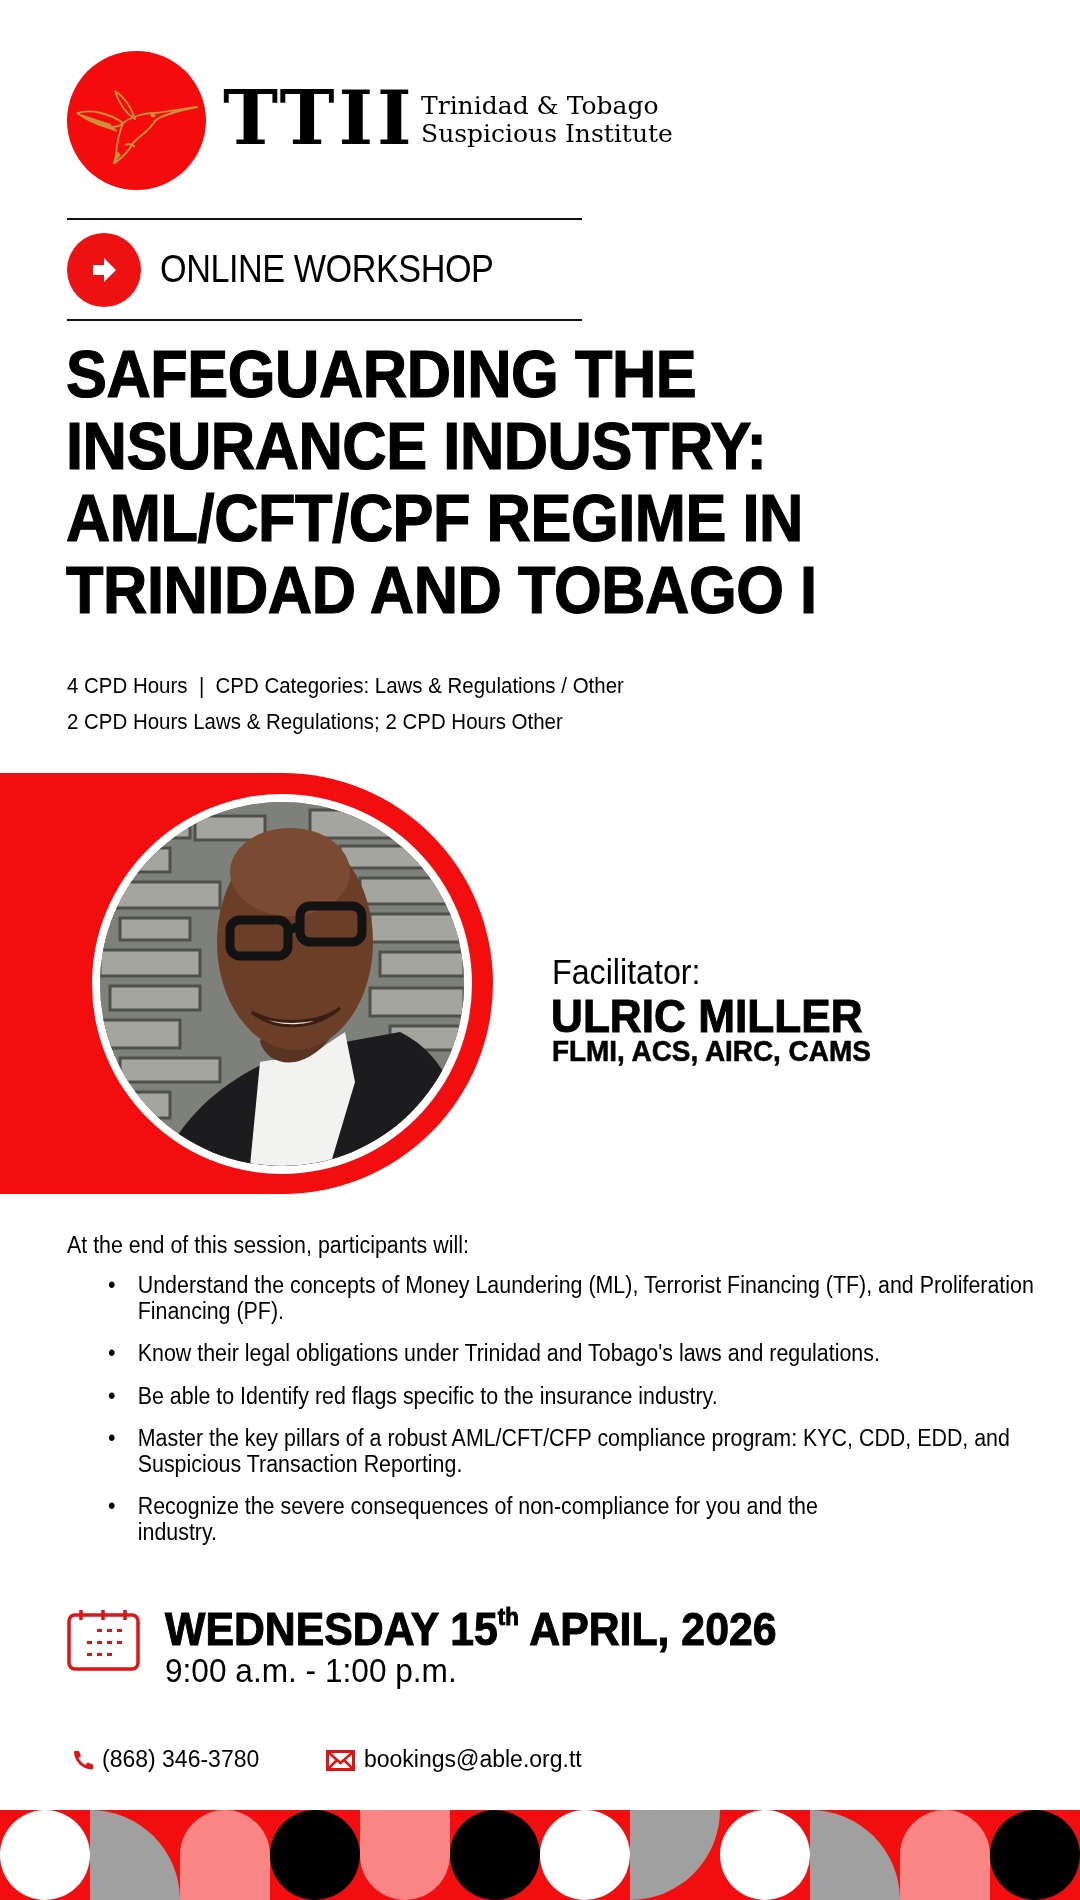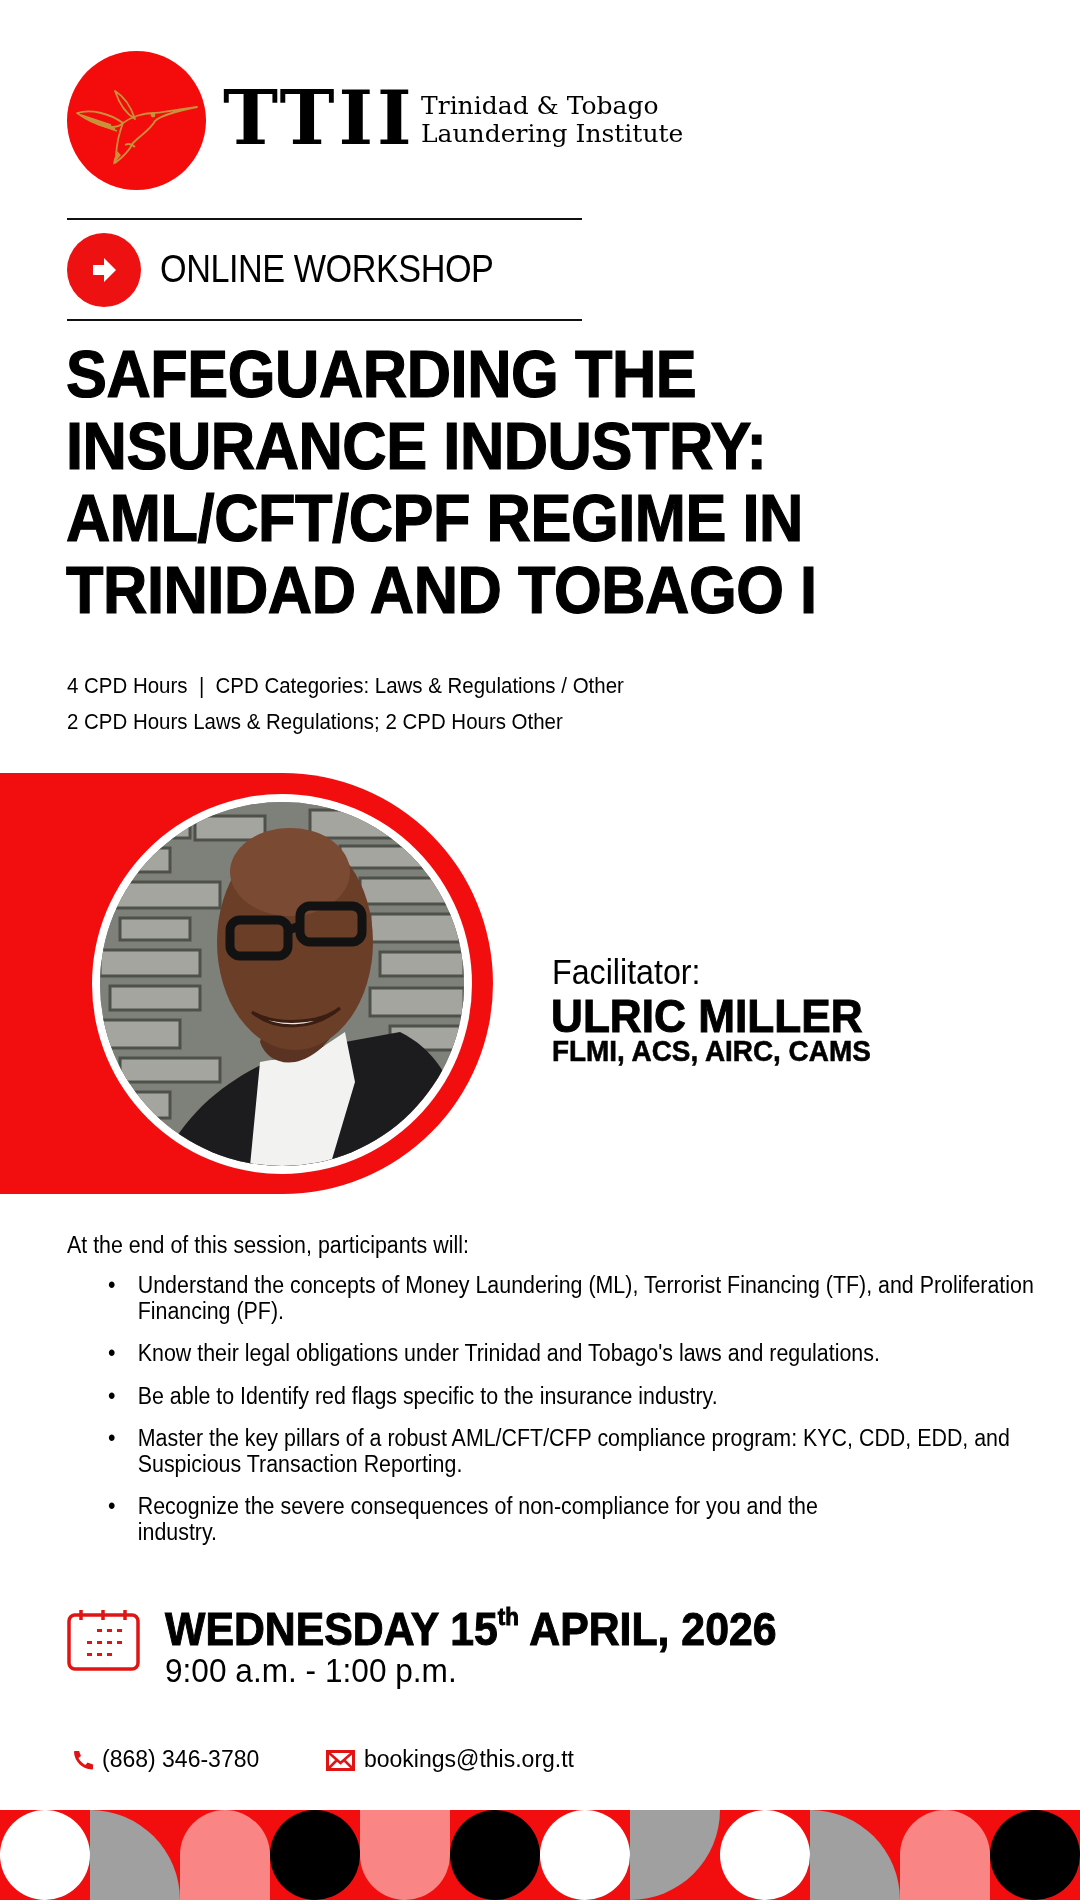--- a/index.html
+++ b/index.html
@@ -75,21 +75,21 @@
       <path d="M56 72 C64 66 76 62 86 62 C94 62 100 60 130 56 C100 62 92 66 88 70 C84 78 74 84 66 92 C62 100 56 106 48 112 C50 102 48 92 56 72 Z"></path>
       <path d="M58 94 C62 92 66 94 68 96"></path>
       <circle cx="86" cy="64" r="1.5" fill="#c8923a"></circle>
     </g>
     <path d="M50 100 C48 106 46 110 46 114 L54 104 Z" fill="#c8923a"></path>
   </svg>
 </div>
 <div class="abs logo-ttii">TTII</div>
 <div class="abs logo-sub">
   <div>Trinidad &amp; Tobago</div>
-  <div>Laundering Institute</div>
+  <div>Suspicious Institute</div>
 </div>
 
 <div class="abs divider" style="top:218px;"></div>
 <div class="abs workshop-icon">
   <svg width="74" height="74" viewBox="0 0 74 74">
     <path d="M26 32 H37 V25 L49 37 L37 49 V42 H26 Z" fill="#ffffff"></path>
   </svg>
 </div>
 <div class="abs workshop-label">ONLINE WORKSHOP</div>
 <div class="abs divider" style="top:319px;"></div>
@@ -198,21 +198,21 @@
 <div class="abs date-time">9:00 a.m. - 1:00 p.m.</div>
 
 <svg class="abs contact-phone-icon" viewBox="0 0 22 20">
   <path d="M3 1 L7 1 L9 6 L6.5 8 C8 11 10.5 13.5 13.5 15 L15.5 12.5 L21 14.5 L21 18.5 C21 19 20.5 19.5 20 19.5 C10 19 2.5 11.5 2 2 C2 1.5 2.5 1 3 1 Z" fill="#e01414"></path>
 </svg>
 <a class="abs contact-phone">(868) 346-3780</a>
 <svg class="abs contact-mail-icon" viewBox="0 0 29 21">
   <rect x="1.5" y="1.5" width="26" height="18" fill="none" stroke="#e01414" stroke-width="3"></rect>
   <path d="M2 2 L14.5 13 L27 2 M2 19 L11 10 M27 19 L18 10" fill="none" stroke="#e01414" stroke-width="2.5"></path>
 </svg>
-<a class="abs contact-mail">bookings@this.org.tt</a>
+<a class="abs contact-mail">bookings@able.org.tt</a>
 
 <div class="abs pattern">
   <div class="tile">
       <div class="shape s-circle" style="background:#ffffff"></div>
     </div>
   <div class="tile">
       <div class="shape s-quarter-tr" style="background:#a0a0a0"></div>
     </div>
   <div class="tile">
       <div class="shape s-arch-top" style="background:#f98585"></div>

